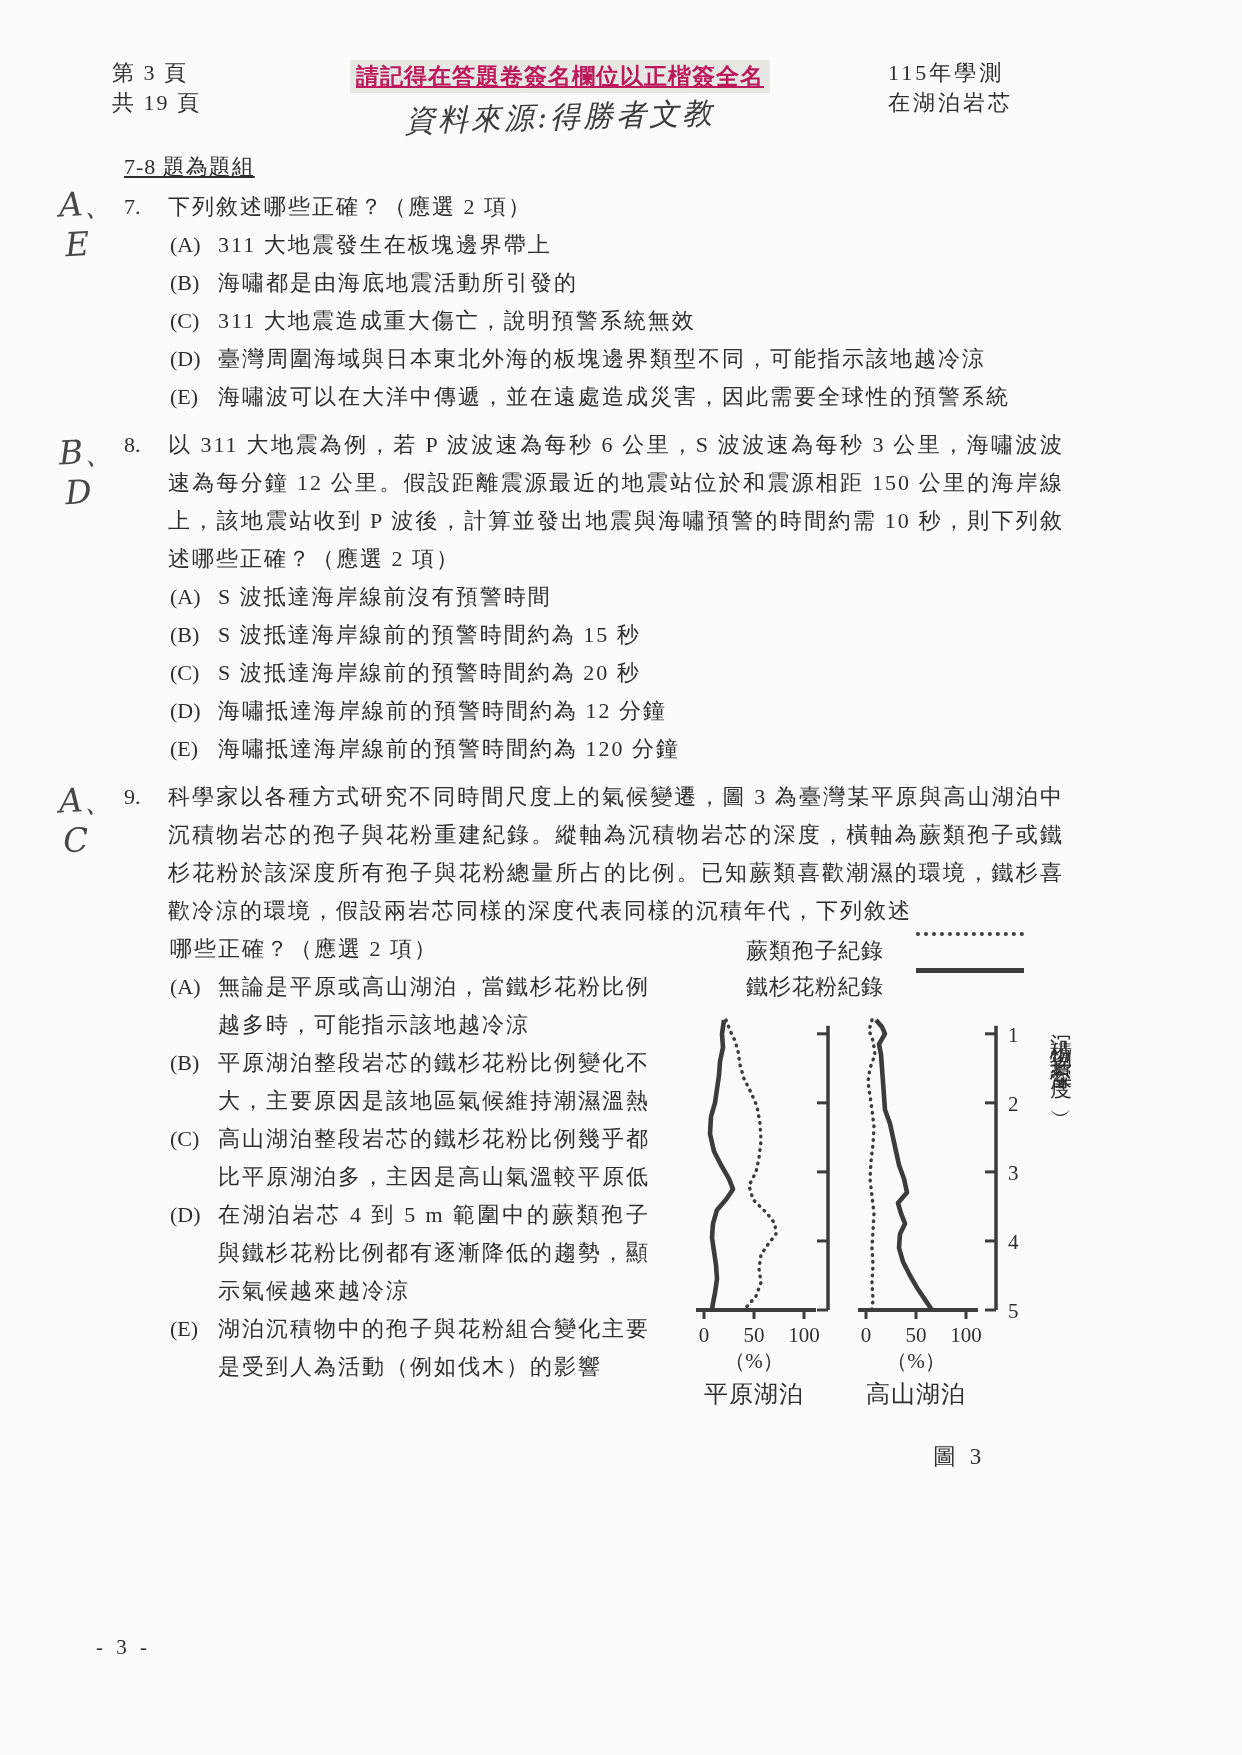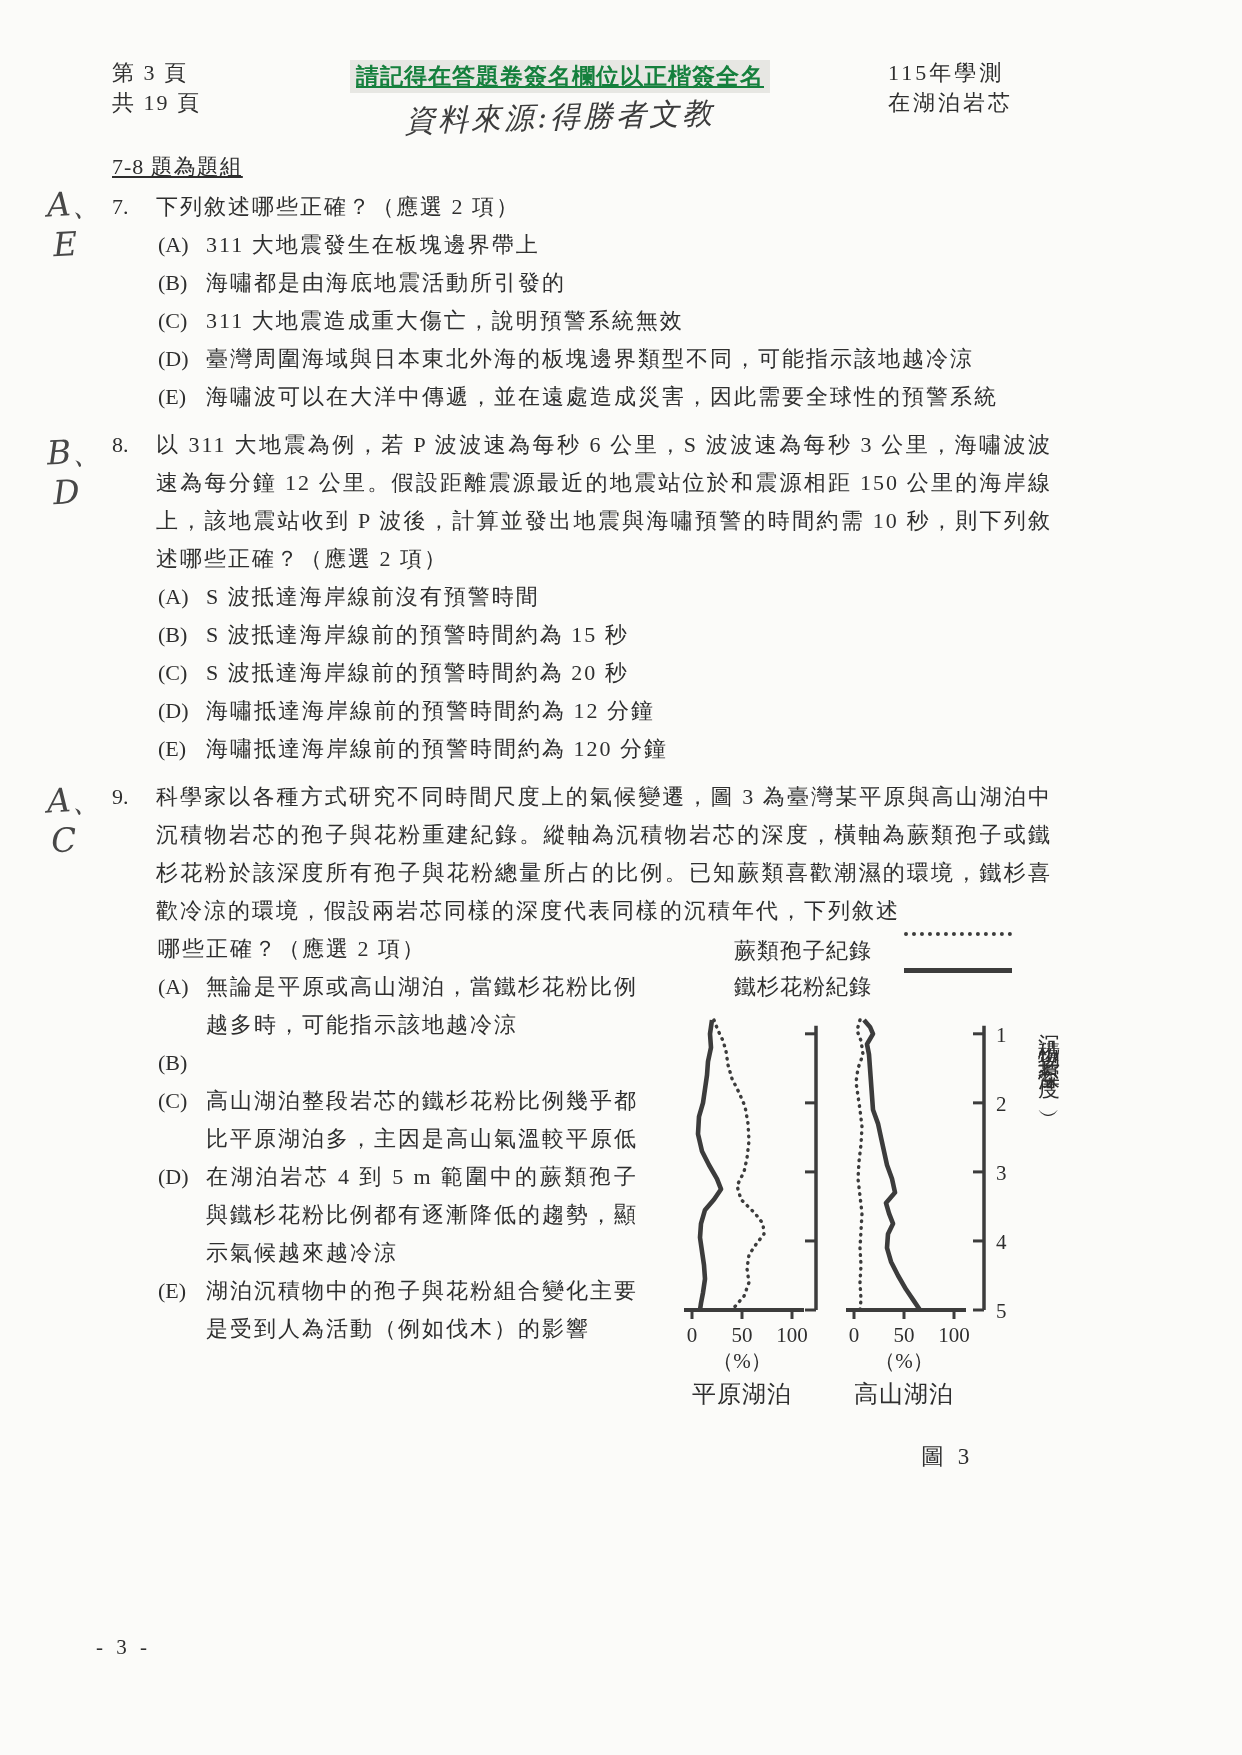--- a/index.html
+++ b/index.html
@@ -10,30 +10,30 @@
     font-family:"Liberation Serif", serif;
     color:#2e2e2e;
     overflow:hidden;
   }
   
   .hdr-left{position:absolute;left:112px;top:58px;font-size:22px;line-height:30px;letter-spacing:2px;}
   .hdr-center{position:absolute;left:350px;top:60px;width:420px;text-align:center;}
   .hdr-notice{
     display:inline-block;background:#e7e7e3;padding:1px 6px;
     font-size:23px;font-weight:bold;letter-spacing:1px;
-    text-decoration:underline;color:#15803d;
+    text-decoration:underline;color:#be185d;
   }
   .hdr-hand{
     margin-top:4px;font-size:30px;font-style:italic;color:#3c3c3c;
     transform:rotate(-1.5deg);letter-spacing:3px;
     font-family:"DejaVu Serif", serif;
   }
   .hdr-right{position:absolute;left:888px;top:58px;font-size:22px;line-height:30px;letter-spacing:3px;}
   
-  .content{position:absolute;left:112px;top:148px;width:940px;font-size:22px;line-height:38px;}
+  .content{position:absolute;left:124px;top:148px;width:940px;font-size:22px;line-height:38px;}
   .group-heading{text-decoration:underline;letter-spacing:1px;margin-bottom:2px;}
   .para{
     text-align:justify;letter-spacing:2px;margin:0 0 6px 0;
   }
   .indent{ text-indent:2em; }
   .qblock{position:relative;margin-bottom:10px;}
   .qrow{display:flex;}
   .qnum{flex:0 0 44px;}
   .qbody{flex:1;text-align:justify;letter-spacing:2px;}
   .opts{margin-left:46px;}
@@ -168,20 +168,21 @@
 
       <div class="q9cols">
         <div class="q9left">
           <div style="letter-spacing:2px">哪些正確？（應選 2 項）</div>
           <div class="opt">
               <span class="opt-label">(A)</span>
               <span class="opt-text">無論是平原或高山湖泊，當鐵杉花粉比例越多時，可能指示該地越冷涼</span>
             </div>
           <div class="opt">
               <span class="opt-label">(B)</span>
+              <span class="opt-text">平原湖泊整段岩芯的鐵杉花粉比例變化不大，主要原因是該地區氣候維持潮濕溫熱</span>
             </div>
           <div class="opt">
               <span class="opt-label">(C)</span>
               <span class="opt-text">高山湖泊整段岩芯的鐵杉花粉比例幾乎都比平原湖泊多，主因是高山氣溫較平原低</span>
             </div>
           <div class="opt">
               <span class="opt-label">(D)</span>
               <span class="opt-text">在湖泊岩芯 4 到 5 m 範圍中的蕨類孢子與鐵杉花粉比例都有逐漸降低的趨勢，顯示氣候越來越冷涼</span>
             </div>
           <div class="opt">

